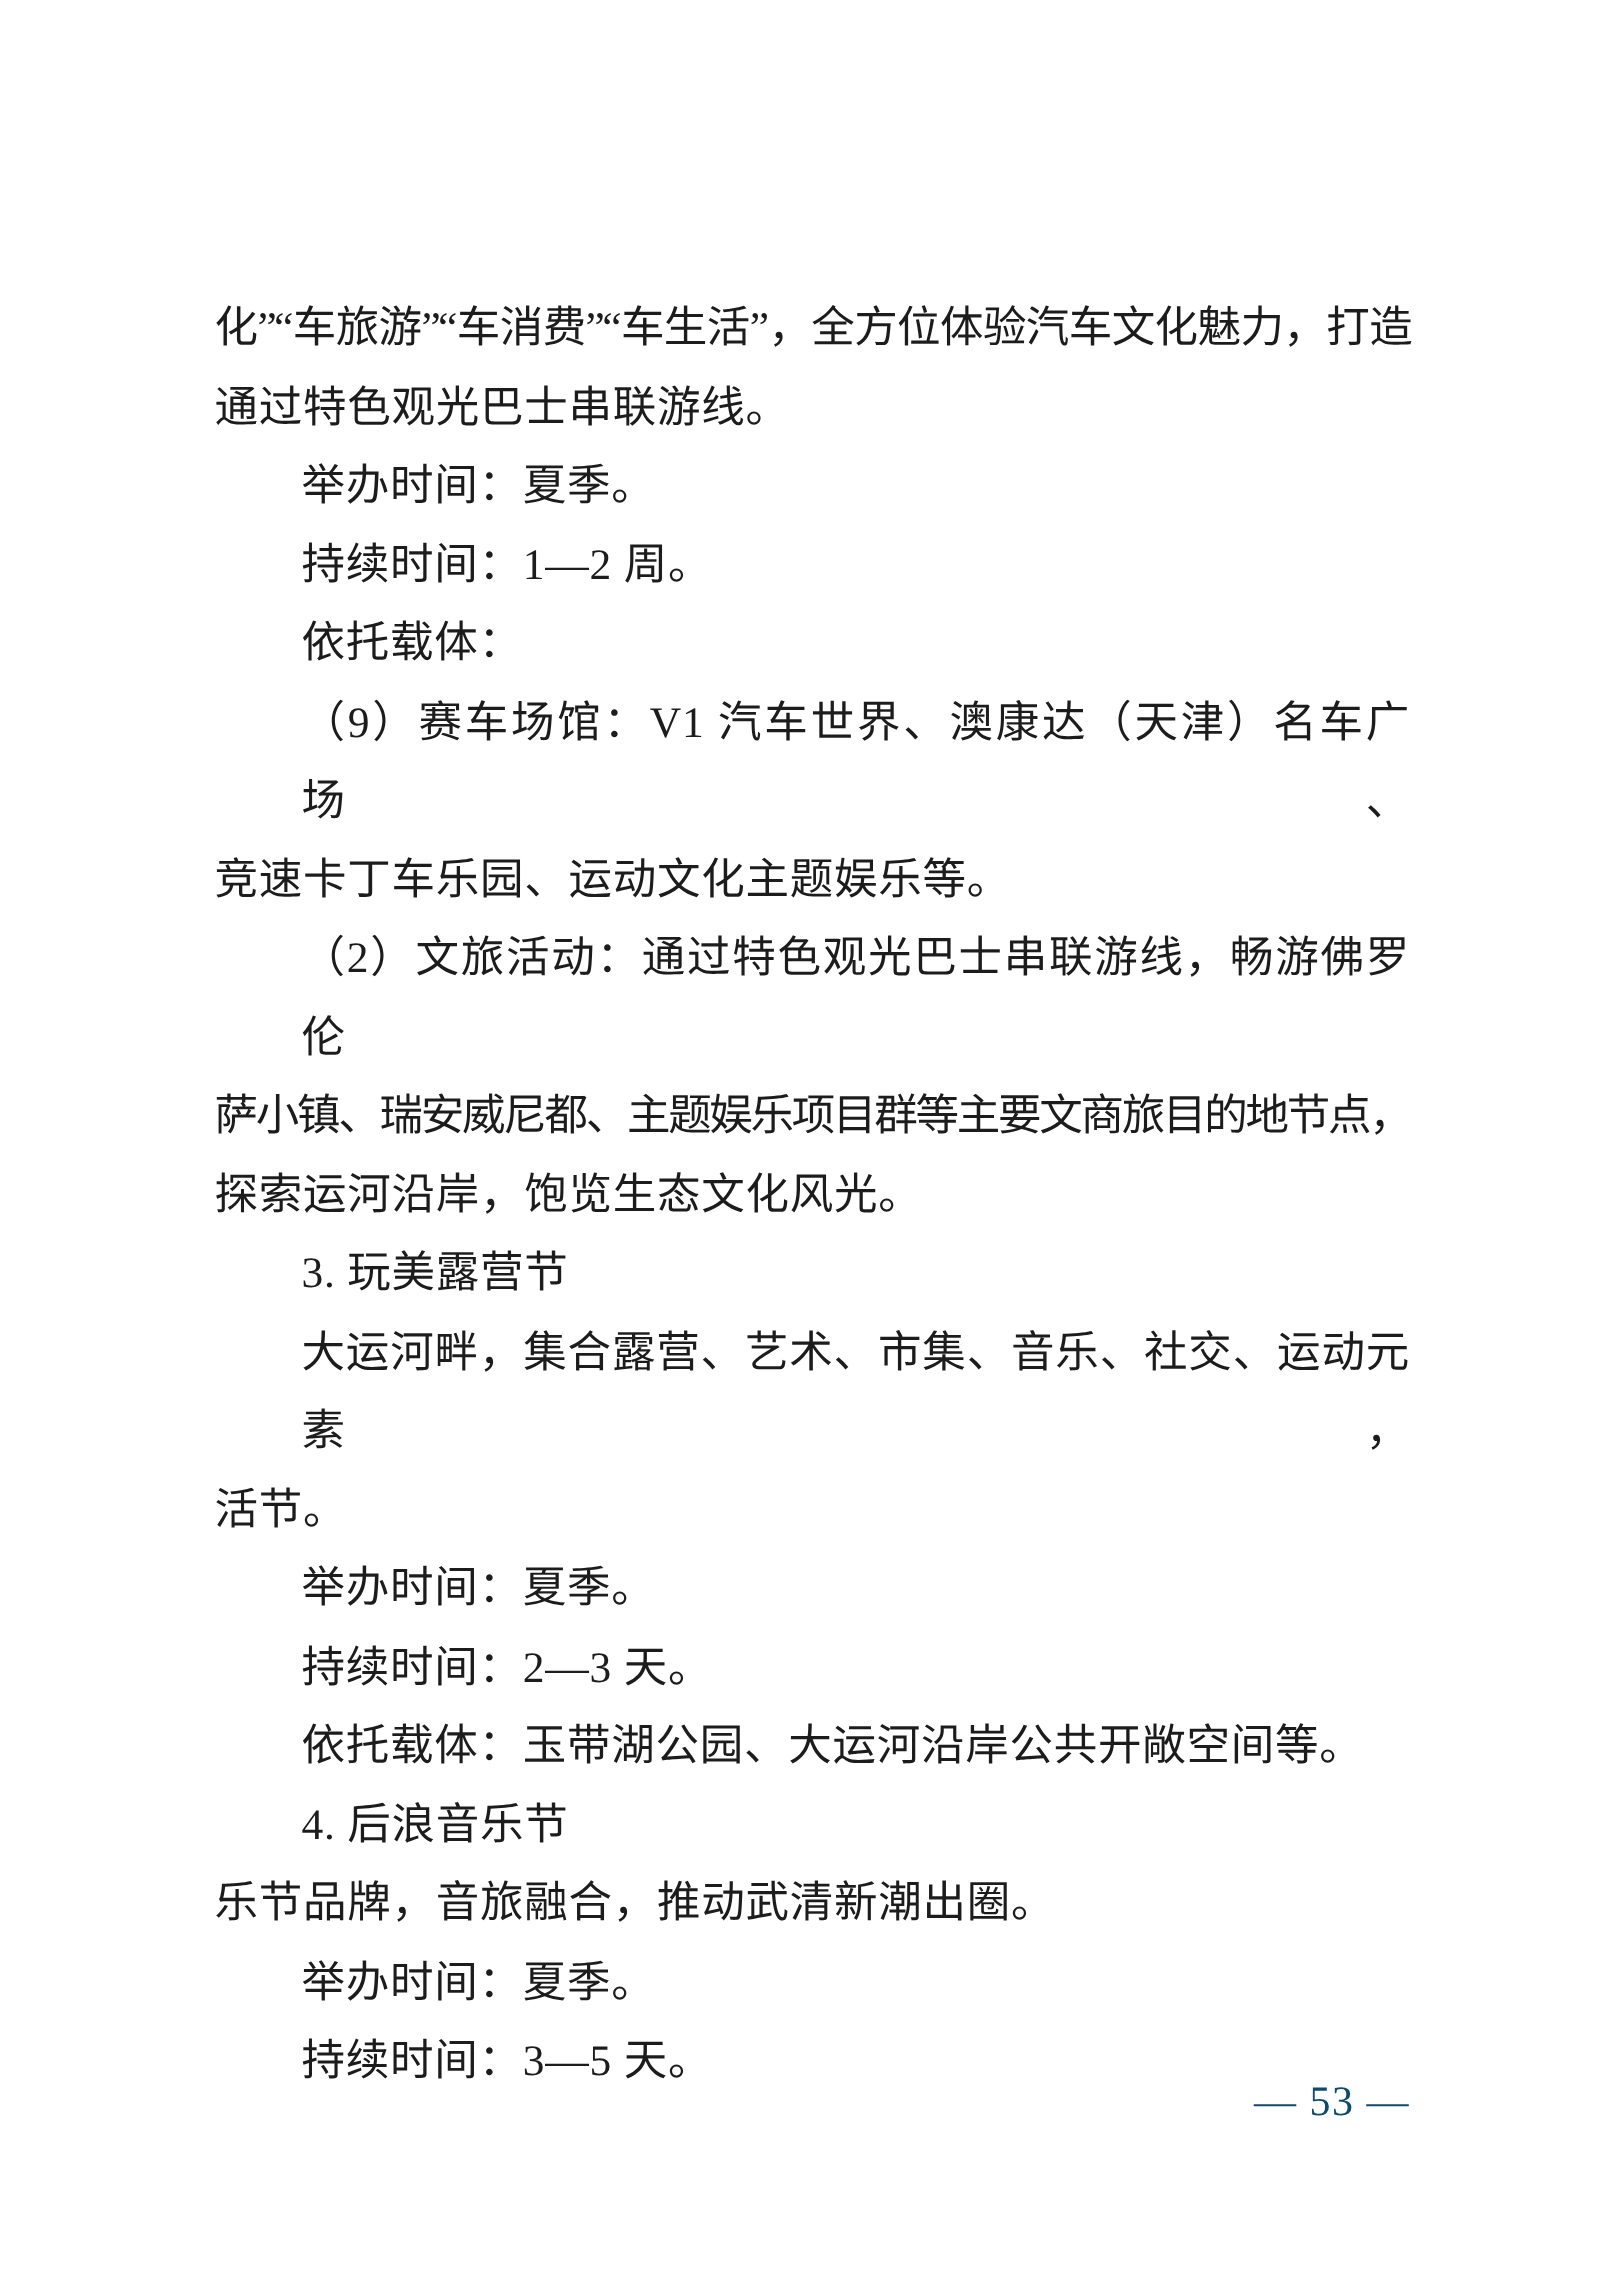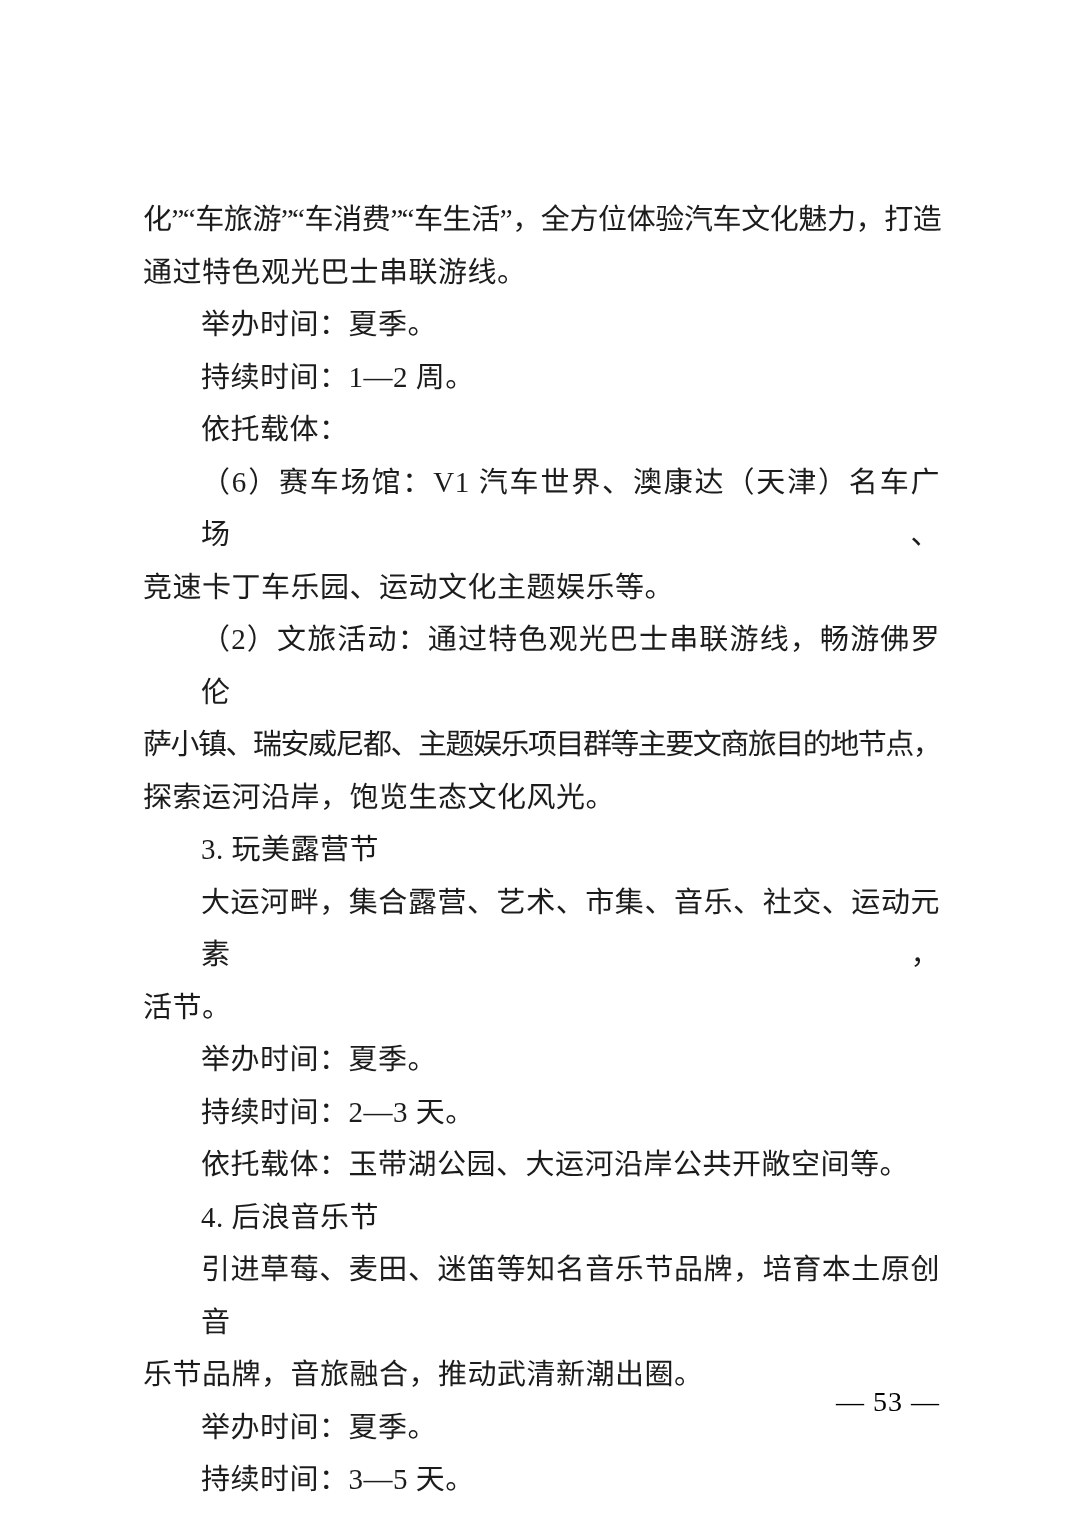--- a/index.html
+++ b/index.html
@@ -39,47 +39,46 @@
   }
   .line.tight {
     letter-spacing: -1.8px;
   }
   .footer {
     position: absolute;
     top: 1387px;
     right: 134px;
     font-size: 28px;
     line-height: 30px;
-    color: #000000;
+    color: #0c4a6e;
     letter-spacing: 1px;
   }
 </style>
 </head>
 <body>
 
 <div class="page">
   <main class="content">
     <div class="line justify tight">化”“车旅游”“车消费”“车生活”，全方位体验汽车文化魅力，打造</div>
     <div class="line">通过特色观光巴士串联游线。</div>
     <div class="line indent">举办时间：夏季。</div>
     <div class="line indent">持续时间：1—2 周。</div>
     <div class="line indent">依托载体：</div>
-    <div class="line indent justify">（6）赛车场馆：V1 汽车世界、澳康达（天津）名车广场、</div>
+    <div class="line indent justify">（9）赛车场馆：V1 汽车世界、澳康达（天津）名车广场、</div>
     <div class="line">竞速卡丁车乐园、运动文化主题娱乐等。</div>
     <div class="line indent justify">（2）文旅活动：通过特色观光巴士串联游线，畅游佛罗伦</div>
     <div class="line justify tight">萨小镇、瑞安威尼都、主题娱乐项目群等主要文商旅目的地节点，</div>
     <div class="line">探索运河沿岸，饱览生态文化风光。</div>
     <div class="line indent">3. 玩美露营节</div>
     <div class="line indent justify">大运河畔，集合露营、艺术、市集、音乐、社交、运动元素，</div>
     <div class="line">活节。</div>
     <div class="line indent">举办时间：夏季。</div>
     <div class="line indent">持续时间：2—3 天。</div>
     <div class="line indent">依托载体：玉带湖公园、大运河沿岸公共开敞空间等。</div>
     <div class="line indent">4. 后浪音乐节</div>
-    <div class="line indent justify">引进草莓、麦田、迷笛等知名音乐节品牌，培育本土原创音</div>
     <div class="line">乐节品牌，音旅融合，推动武清新潮出圈。</div>
     <div class="line indent">举办时间：夏季。</div>
     <div class="line indent">持续时间：3—5 天。</div>
   </main>
 
   <footer class="footer">
     <span>— 53 —</span>
   </footer>
 </div>
 

